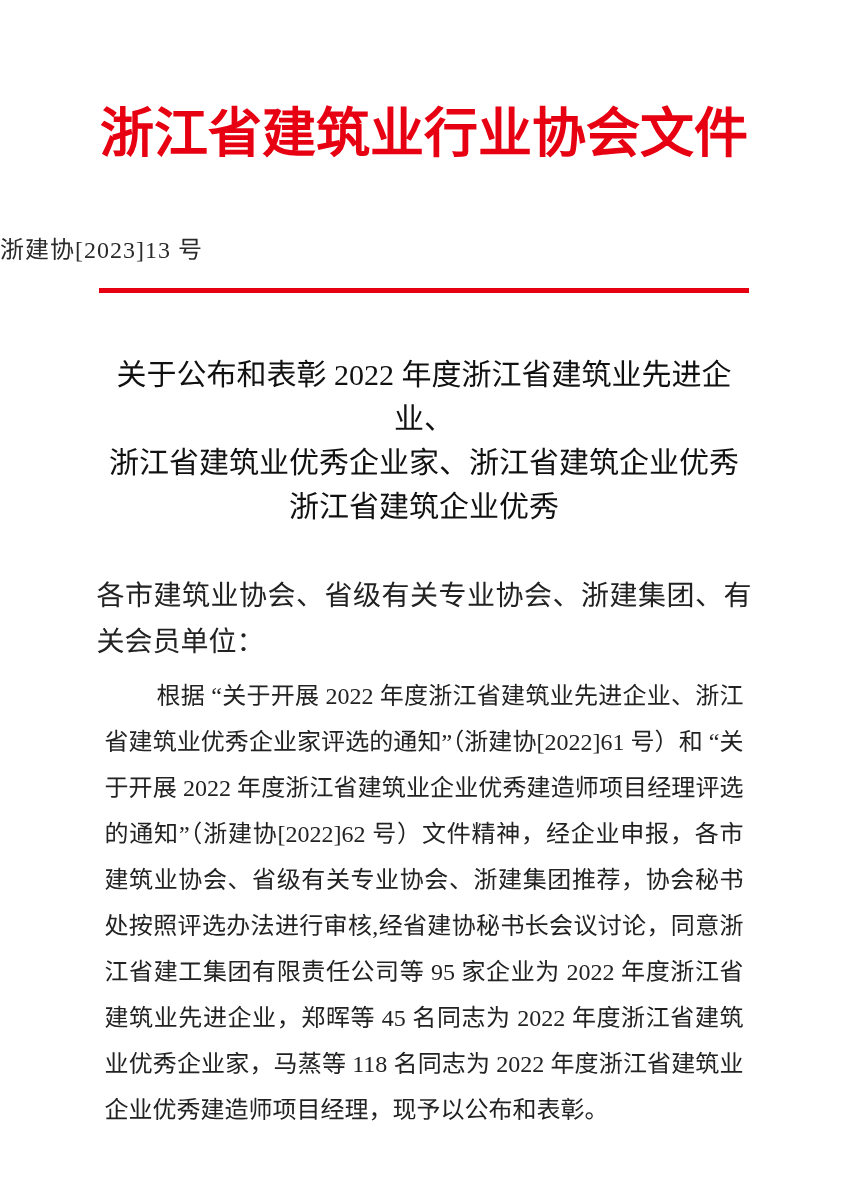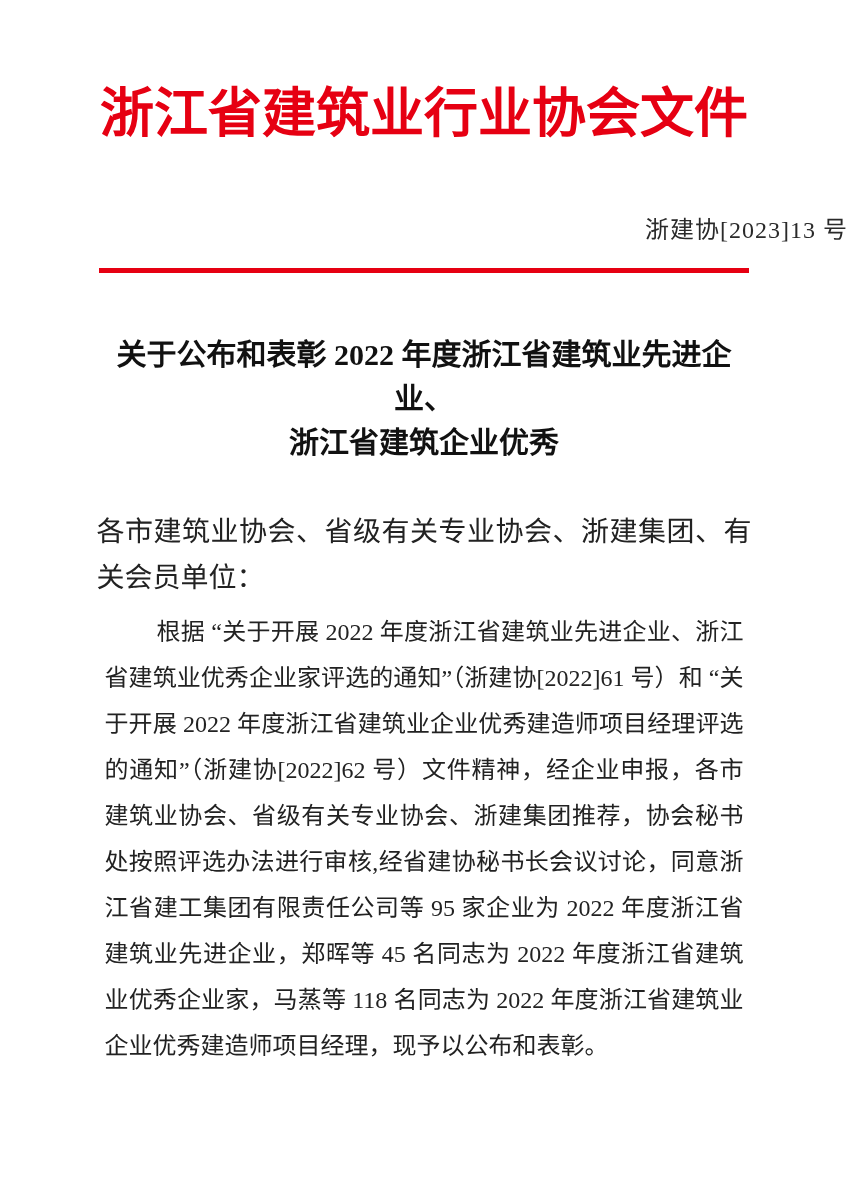--- a/index.html
+++ b/index.html
@@ -13,51 +13,51 @@
     width: 848px;
     height: 1200px;
     margin: 0 auto;
     background: #ffffff;
     font-family: "Liberation Serif", "DejaVu Serif", serif;
     color: #1c1c1c;
     overflow: hidden;
   }
   .org-title {
     margin: 0;
-    padding-top: 72px;
+    padding-top: 92px;
     font-size: 54px;
     line-height: 84px;
     font-weight: bold;
     text-align: center;
     color: #e60012;
     letter-spacing: 0px;
     white-space: nowrap;
   }
   .doc-number {
     margin-top: 60px;
     font-size: 24px;
     line-height: 28px;
-    text-align: right;
+    text-align: left;
     color: #2a2a2a;
     letter-spacing: 1px;
   }
   .red-rule {
     display: block;
     width: 650px;
     height: 5px;
     margin: 24px auto 0 auto;
     background: #e60012;
     border: none;
   }
   .notice-title {
     width: 660px;
     margin: 60px auto 0 auto;
     font-size: 30px;
     line-height: 44px;
-    font-weight: bold;
+    font-weight: normal;
     text-align: center;
     color: #111111;
   }
   .body-block {
     width: 655px;
     margin: 0 auto;
   }
   .salutation {
     margin: 44px 0 0 0;
     font-size: 28px;
@@ -82,20 +82,21 @@
 <div class="page">
 
   <h1 class="org-title">浙江省建筑业行业协会文件</h1>
 
   <div class="doc-number">浙建协[2023]13 号</div>
 
   <hr class="red-rule">
 
   <div class="notice-title">
     <div>关于公布和表彰 2022 年度浙江省建筑业先进企业、</div>
+    <div>浙江省建筑业优秀企业家、浙江省建筑企业优秀</div>
     <div>浙江省建筑企业优秀</div>
   </div>
 
   <div class="body-block">
     <p class="salutation">各市建筑业协会、省级有关专业协会、浙建集团、有关会员单位：</p>
     <p class="para">根据 “关于开展 2022 年度浙江省建筑业先进企业、浙江省建筑业优秀企业家评选的通知”（浙建协[2022]61 号）和 “关于开展 2022 年度浙江省建筑业企业优秀建造师项目经理评选的通知”（浙建协[2022]62 号）文件精神，经企业申报，各市建筑业协会、省级有关专业协会、浙建集团推荐，协会秘书处按照评选办法进行审核,经省建协秘书长会议讨论，同意浙江省建工集团有限责任公司等 95 家企业为 2022 年度浙江省建筑业先进企业，郑晖等 45 名同志为 2022 年度浙江省建筑业优秀企业家，马蒸等 118 名同志为 2022 年度浙江省建筑业企业优秀建造师项目经理，现予以公布和表彰。</p>
   </div>
 
 </div>
 

